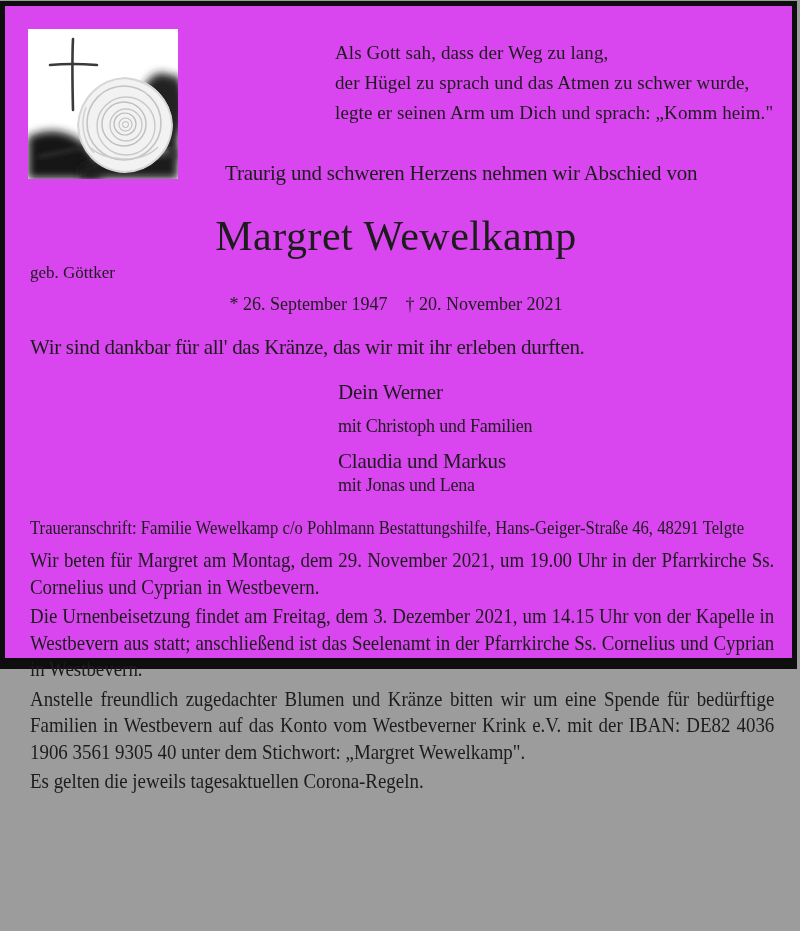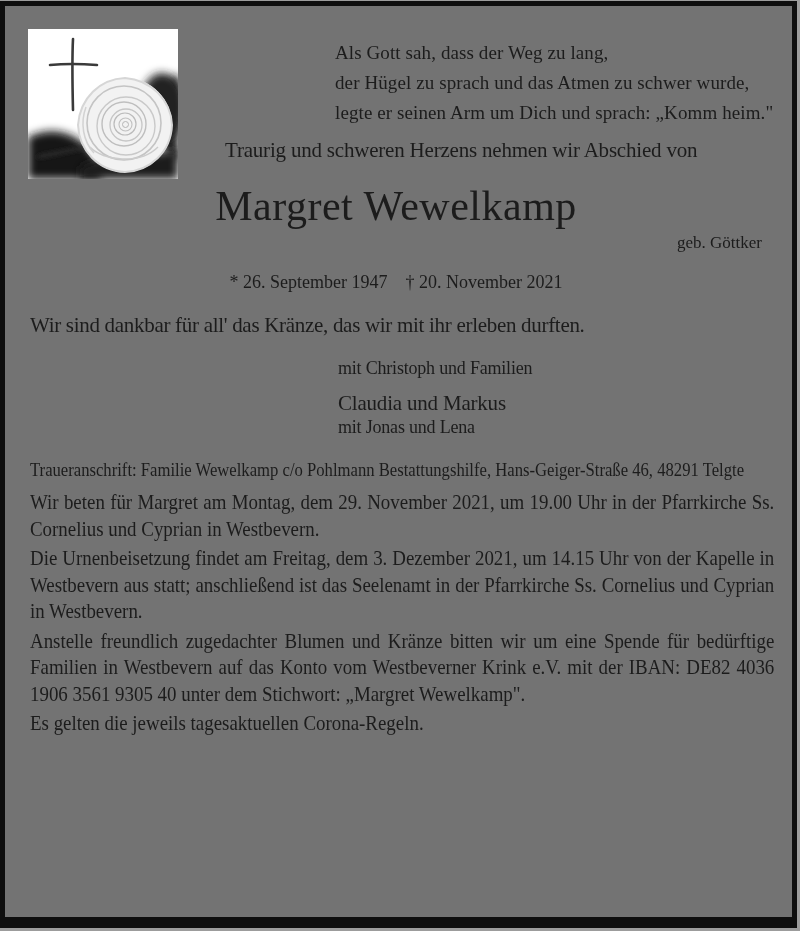--- a/index.html
+++ b/index.html
@@ -6,23 +6,23 @@
     margin: 0; padding: 0;
     width: 800px; height: 931px;
     background: #9c9c9c;
     font-family: "Liberation Serif", "DejaVu Serif", serif;
     color: #1c1c1c;
     overflow: hidden;
   }
   .sheet {
     position: absolute;
     left: 0; top: 1px;
-    width: 797px; height: 927px;
+    width: 797px; height: 668px;
     box-sizing: border-box;
-    background: #737373;
+    background: #d946ef;
     border: 5px solid #0e0e0e;
     border-bottom-width: 11px;
   }
   .content {
     position: relative;
     width: 100%; height: 100%;
     box-sizing: border-box;
     padding: 32px 30px 0 25px;
   }
   .photo {
@@ -31,42 +31,42 @@
     width: 150px; height: 150px;
   }
   .poem {
     margin-left: 305px;
     font-size: 19px;
     line-height: 30px;
     letter-spacing: 0.1px;
     white-space: nowrap;
   }
   .intro {
-    margin-top: 9px;
+    margin-top: 32px;
     margin-left: 195px;
     font-size: 21px;
     line-height: 26px;
     letter-spacing: -0.2px;
     white-space: nowrap;
   }
   .name {
-    margin-top: 20px;
+    margin-top: 27px;
     text-align: center;
     font-size: 42px;
     line-height: 46px;
     letter-spacing: 0.5px;
   }
   .maiden {
     margin-top: 3px;
-    text-align: right;
+    text-align: left;
     font-size: 17px;
     line-height: 21px;
   }
   .dates {
-    margin-top: 18px;
+    margin-top: 10px;
     text-align: center;
     font-size: 18px;
     line-height: 22px;
   }
   .dates .birth { margin-right: 18px; }
   .gratitude {
     margin-top: 20px;
     font-size: 21px;
     line-height: 25px;
     letter-spacing: -0.3px;
@@ -160,20 +160,24 @@
     <div class="maiden">geb. Göttker</div>
 
     <div class="dates">
       <span class="birth">* 26. September 1947</span><span>† 20. November 2021</span>
     </div>
 
     <div class="gratitude">Wir sind dankbar für all' das Kränze, das wir mit ihr erleben durften.</div>
 
     <div class="mourners">
       <div class="mourner-group">
+        <div class="m-name">Dein Werner</div>
+
+      </div>
+      <div class="mourner-group">
         <div class="m-with">mit Christoph und Familien</div>
       </div>
       <div class="mourner-group">
         <div class="m-name">Claudia und Markus</div>
         <div class="m-with">mit Jonas und Lena</div>
       </div>
     </div>
 
     <div class="address">Traueranschrift: Familie Wewelkamp c/o Pohlmann Bestattungshilfe, Hans-Geiger-Straße 46, 48291 Telgte</div>
 

